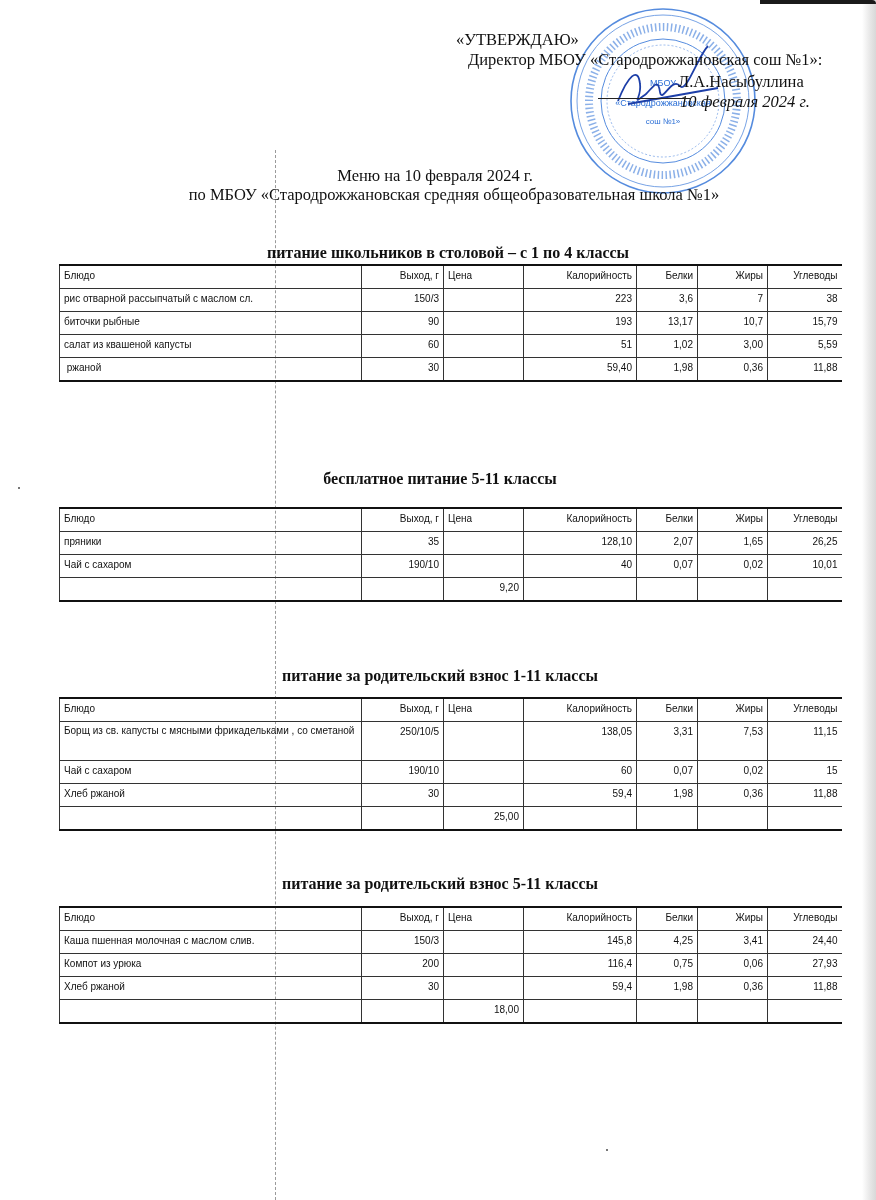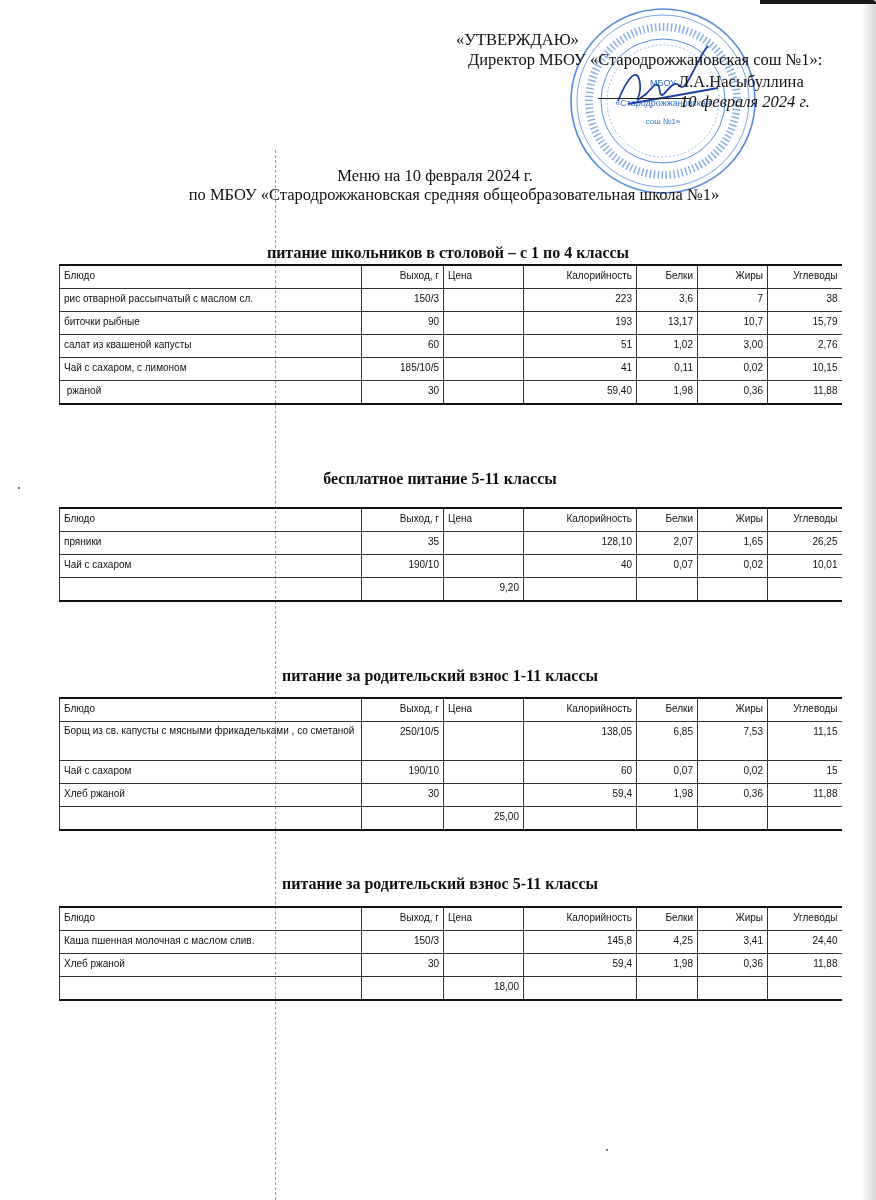--- a/index.html
+++ b/index.html
@@ -118,30 +118,21 @@
     <td class="num">10,7</td>
     <td class="num">15,79</td>
   </tr>
   <tr>
     <td>салат из квашеной капусты</td>
     <td class="num">60</td>
     <td></td>
     <td class="num">51</td>
     <td class="num">1,02</td>
     <td class="num">3,00</td>
-    <td class="num">2,76</td>
-  </tr>
-  <tr>
-    <td>Чай с сахаром, с лимоном</td>
-    <td class="num">185/10/5</td>
-    <td></td>
-    <td class="num">41</td>
-    <td class="num">0,11</td>
-    <td class="num">0,02</td>
-    <td class="num">10,15</td>
+    <td class="num">5,59</td>
   </tr>
   <tr>
     <td style="white-space:pre"> ржаной</td>
     <td class="num">30</td>
     <td></td>
     <td class="num">59,40</td>
     <td class="num">1,98</td>
     <td class="num">0,36</td>
     <td class="num">11,88</td>
   </tr>
@@ -218,21 +209,21 @@
     <td class="num">Калорийность</td>
     <td class="num">Белки</td>
     <td class="num">Жиры</td>
     <td class="num">Углеводы</td>
   </tr>
   <tr>
     <td class="wrap" style="height:38px">Борщ из св. капусты с мясными фрикадельками , со сметаной</td>
     <td class="num">250/10/5</td>
     <td></td>
     <td class="num">138,05</td>
-    <td class="num">6,85</td>
+    <td class="num">3,31</td>
     <td class="num">7,53</td>
     <td class="num">11,15</td>
   </tr>
   <tr>
     <td>Чай с сахаром</td>
     <td class="num">190/10</td>
     <td></td>
     <td class="num">60</td>
     <td class="num">0,07</td>
     <td class="num">0,02</td>
@@ -283,20 +274,29 @@
   <tr>
     <td>Каша пшенная молочная  с маслом слив.</td>
     <td class="num">150/3</td>
     <td></td>
     <td class="num">145,8</td>
     <td class="num">4,25</td>
     <td class="num">3,41</td>
     <td class="num">24,40</td>
   </tr>
   <tr>
+    <td>Компот из урюка</td>
+    <td class="num">200</td>
+    <td></td>
+    <td class="num">116,4</td>
+    <td class="num">0,75</td>
+    <td class="num">0,06</td>
+    <td class="num">27,93</td>
+  </tr>
+  <tr>
     <td>Хлеб ржаной</td>
     <td class="num">30</td>
     <td></td>
     <td class="num">59,4</td>
     <td class="num">1,98</td>
     <td class="num">0,36</td>
     <td class="num">11,88</td>
   </tr>
   <tr>
     <td></td>

